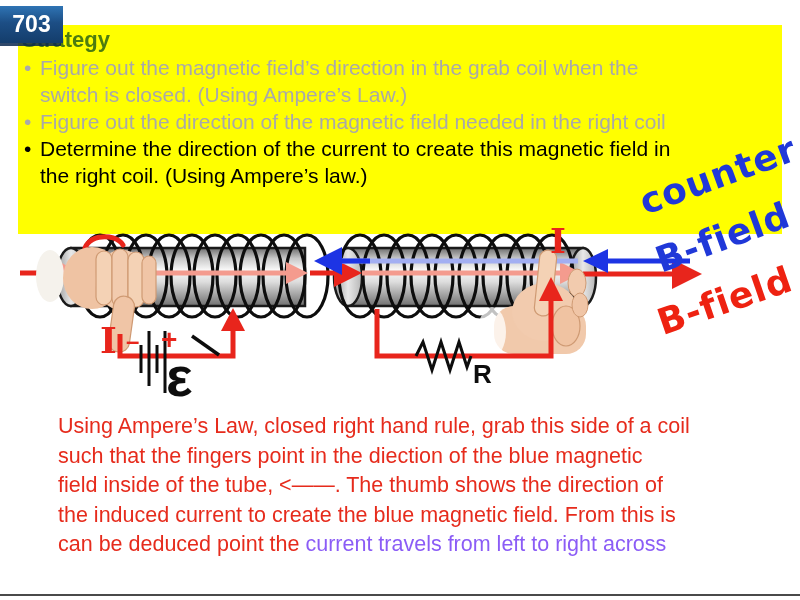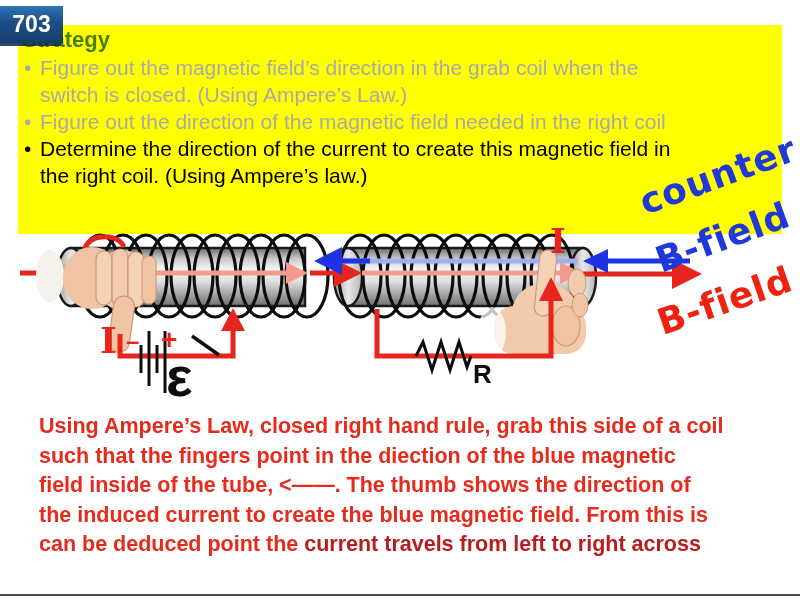--- a/index.html
+++ b/index.html
@@ -28,24 +28,24 @@
   .hw{position:absolute;font-family:"DejaVu Sans",sans-serif;font-weight:bold;font-size:36px;
       z-index:4;white-space:nowrap;transform-origin:left top;letter-spacing:1px;}
   .hw-counter{left:634px;top:184px;color:#2038d8;transform:rotate(-20deg);}
   .hw-bblue{left:650px;top:242px;color:#2038d8;transform:rotate(-20deg);}
   .hw-bred{left:652px;top:304px;color:#ee2211;transform:rotate(-19deg);}
 
   
   .diagram{position:absolute;left:0;top:225px;width:800px;height:185px;z-index:2;}
 
   
-  .explain{position:absolute;left:39px;top:412px;width:730px;margin:0;
-           font-size:21.5px;line-height:29.5px;z-index:1;font-weight:bold;}
+  .explain{position:absolute;left:58px;top:412px;width:730px;margin:0;
+           font-size:21.5px;line-height:29.5px;z-index:1;}
   .explain .red{color:#e62b1c;}
-  .explain .blk{color:#b91c1c;}
+  .explain .blk{color:#8b5cf6;}
 
   .bottom-rule{position:absolute;left:0;top:594px;width:800px;height:2px;background:#4a4a4a;}
 </style>
 </head>
 <body>
 
 <div class="slide">
 
   <div class="badge">703</div>
 

